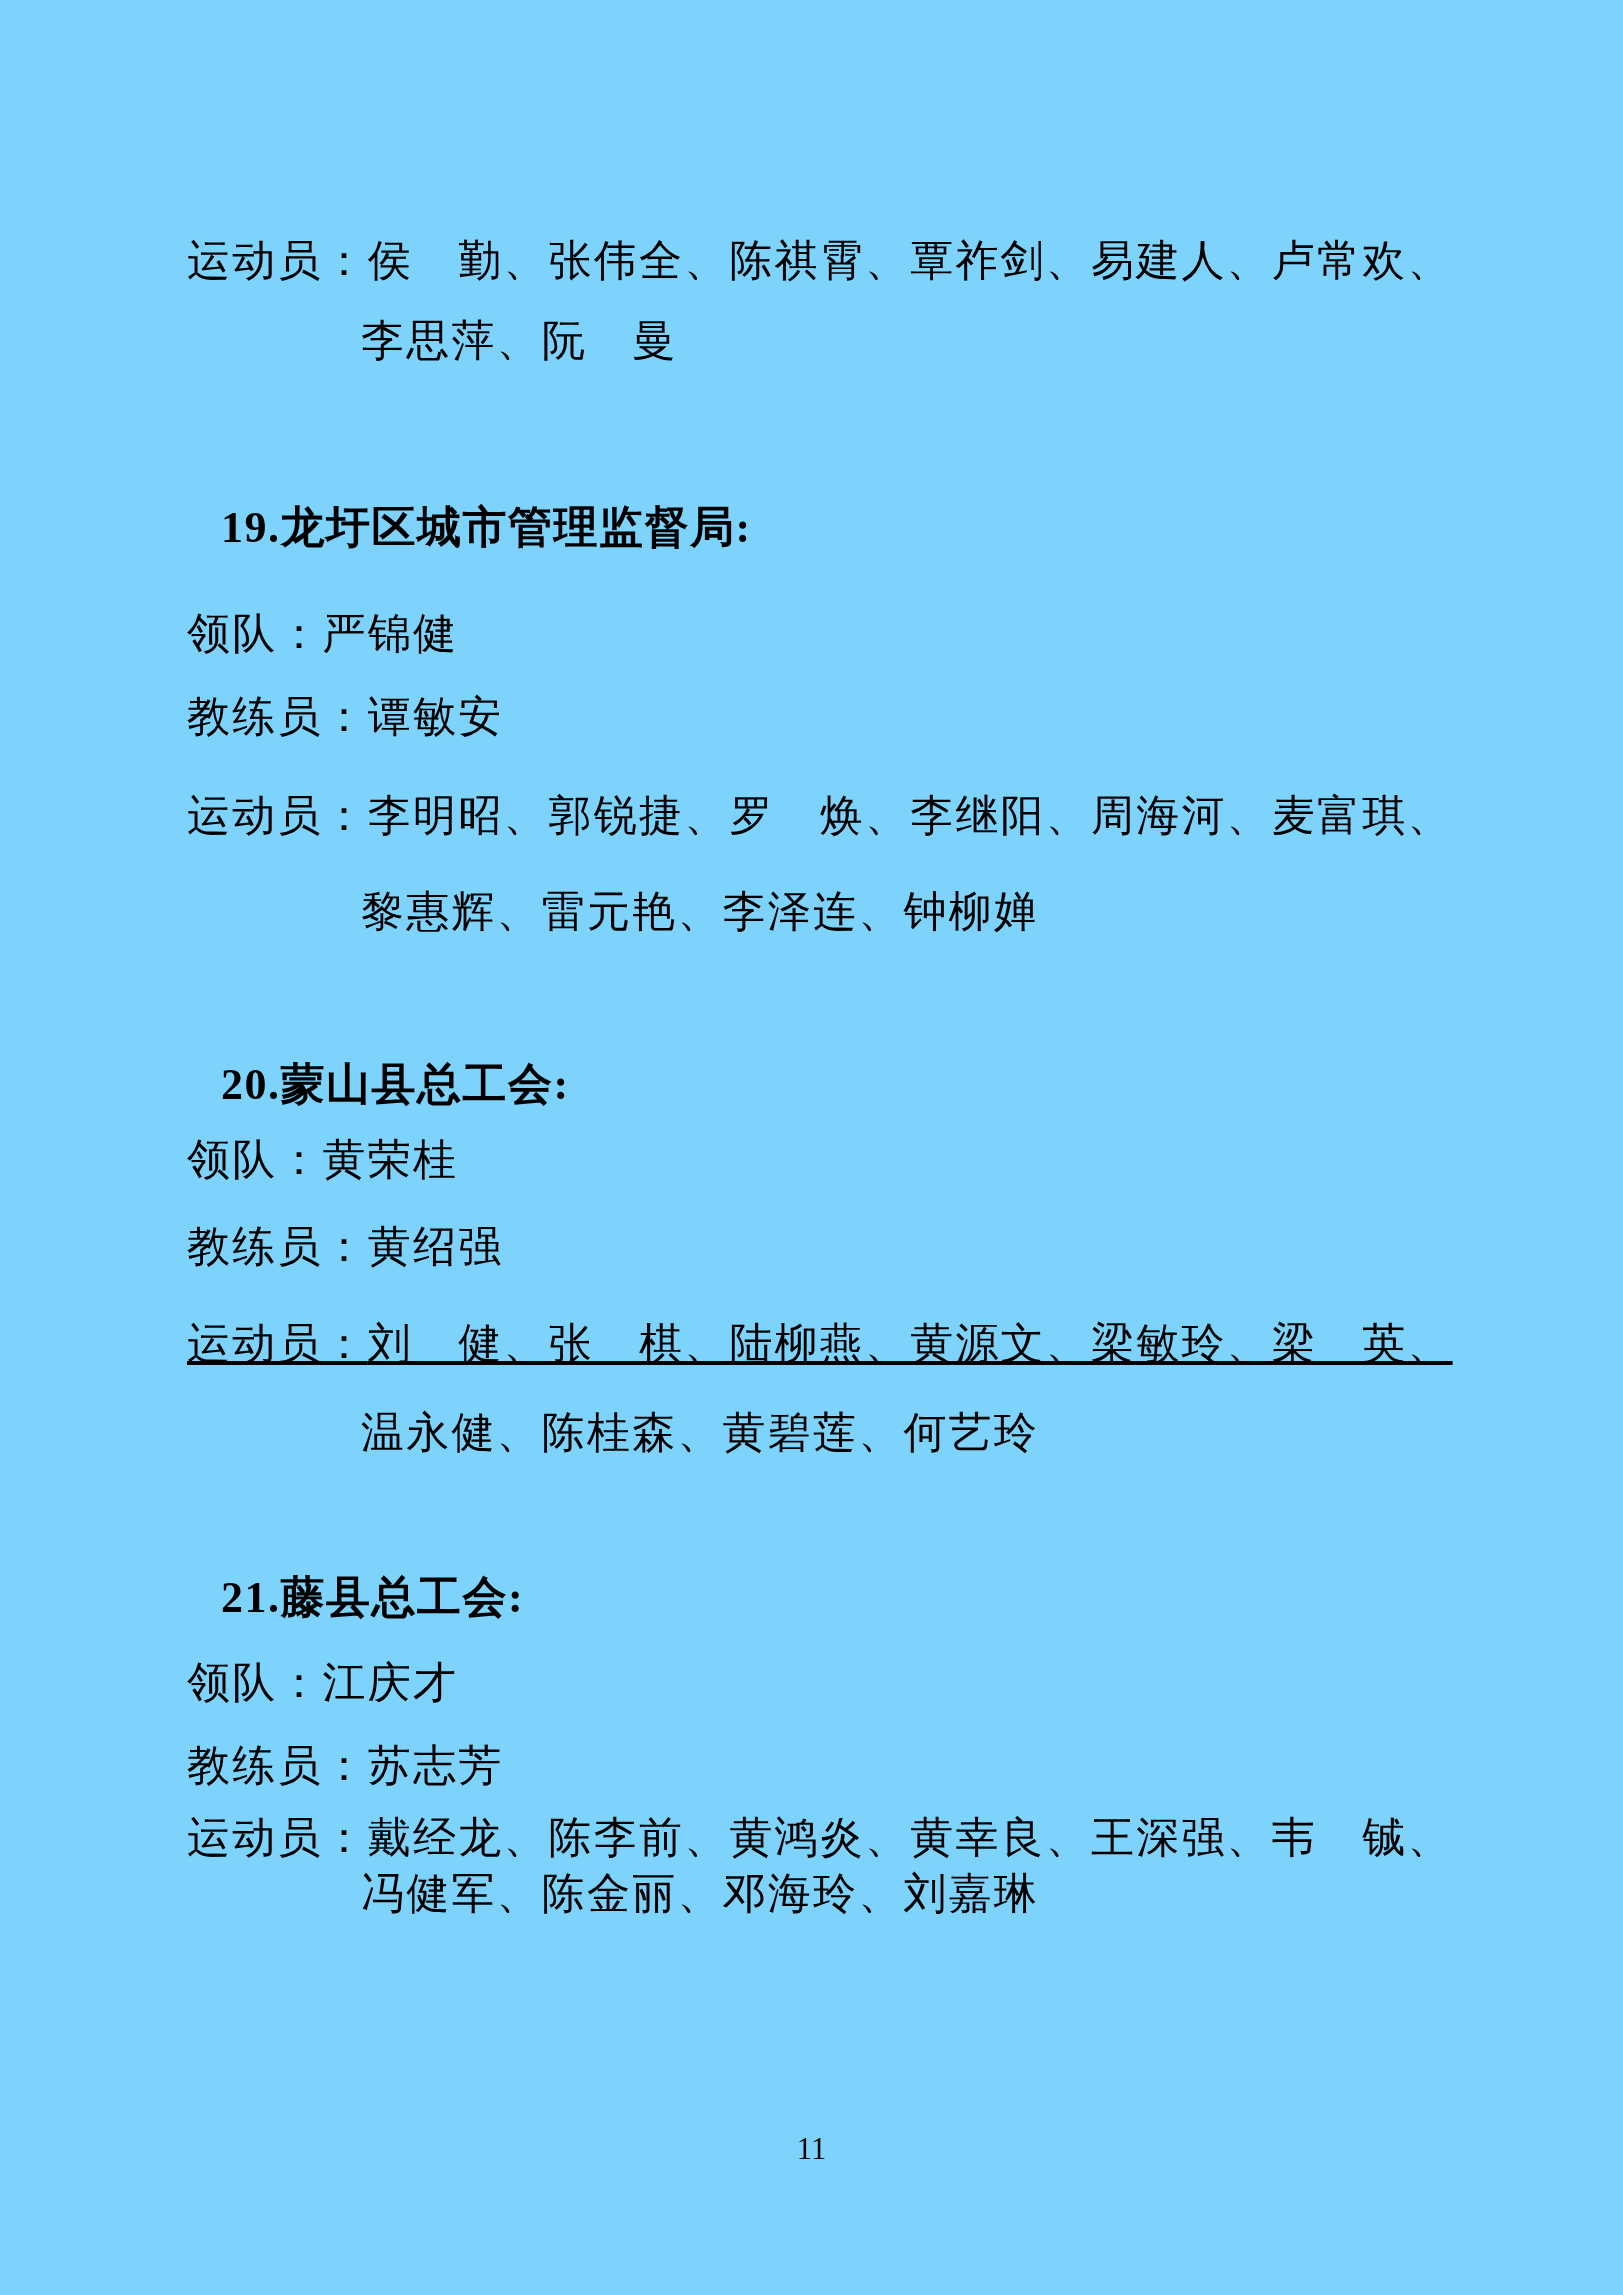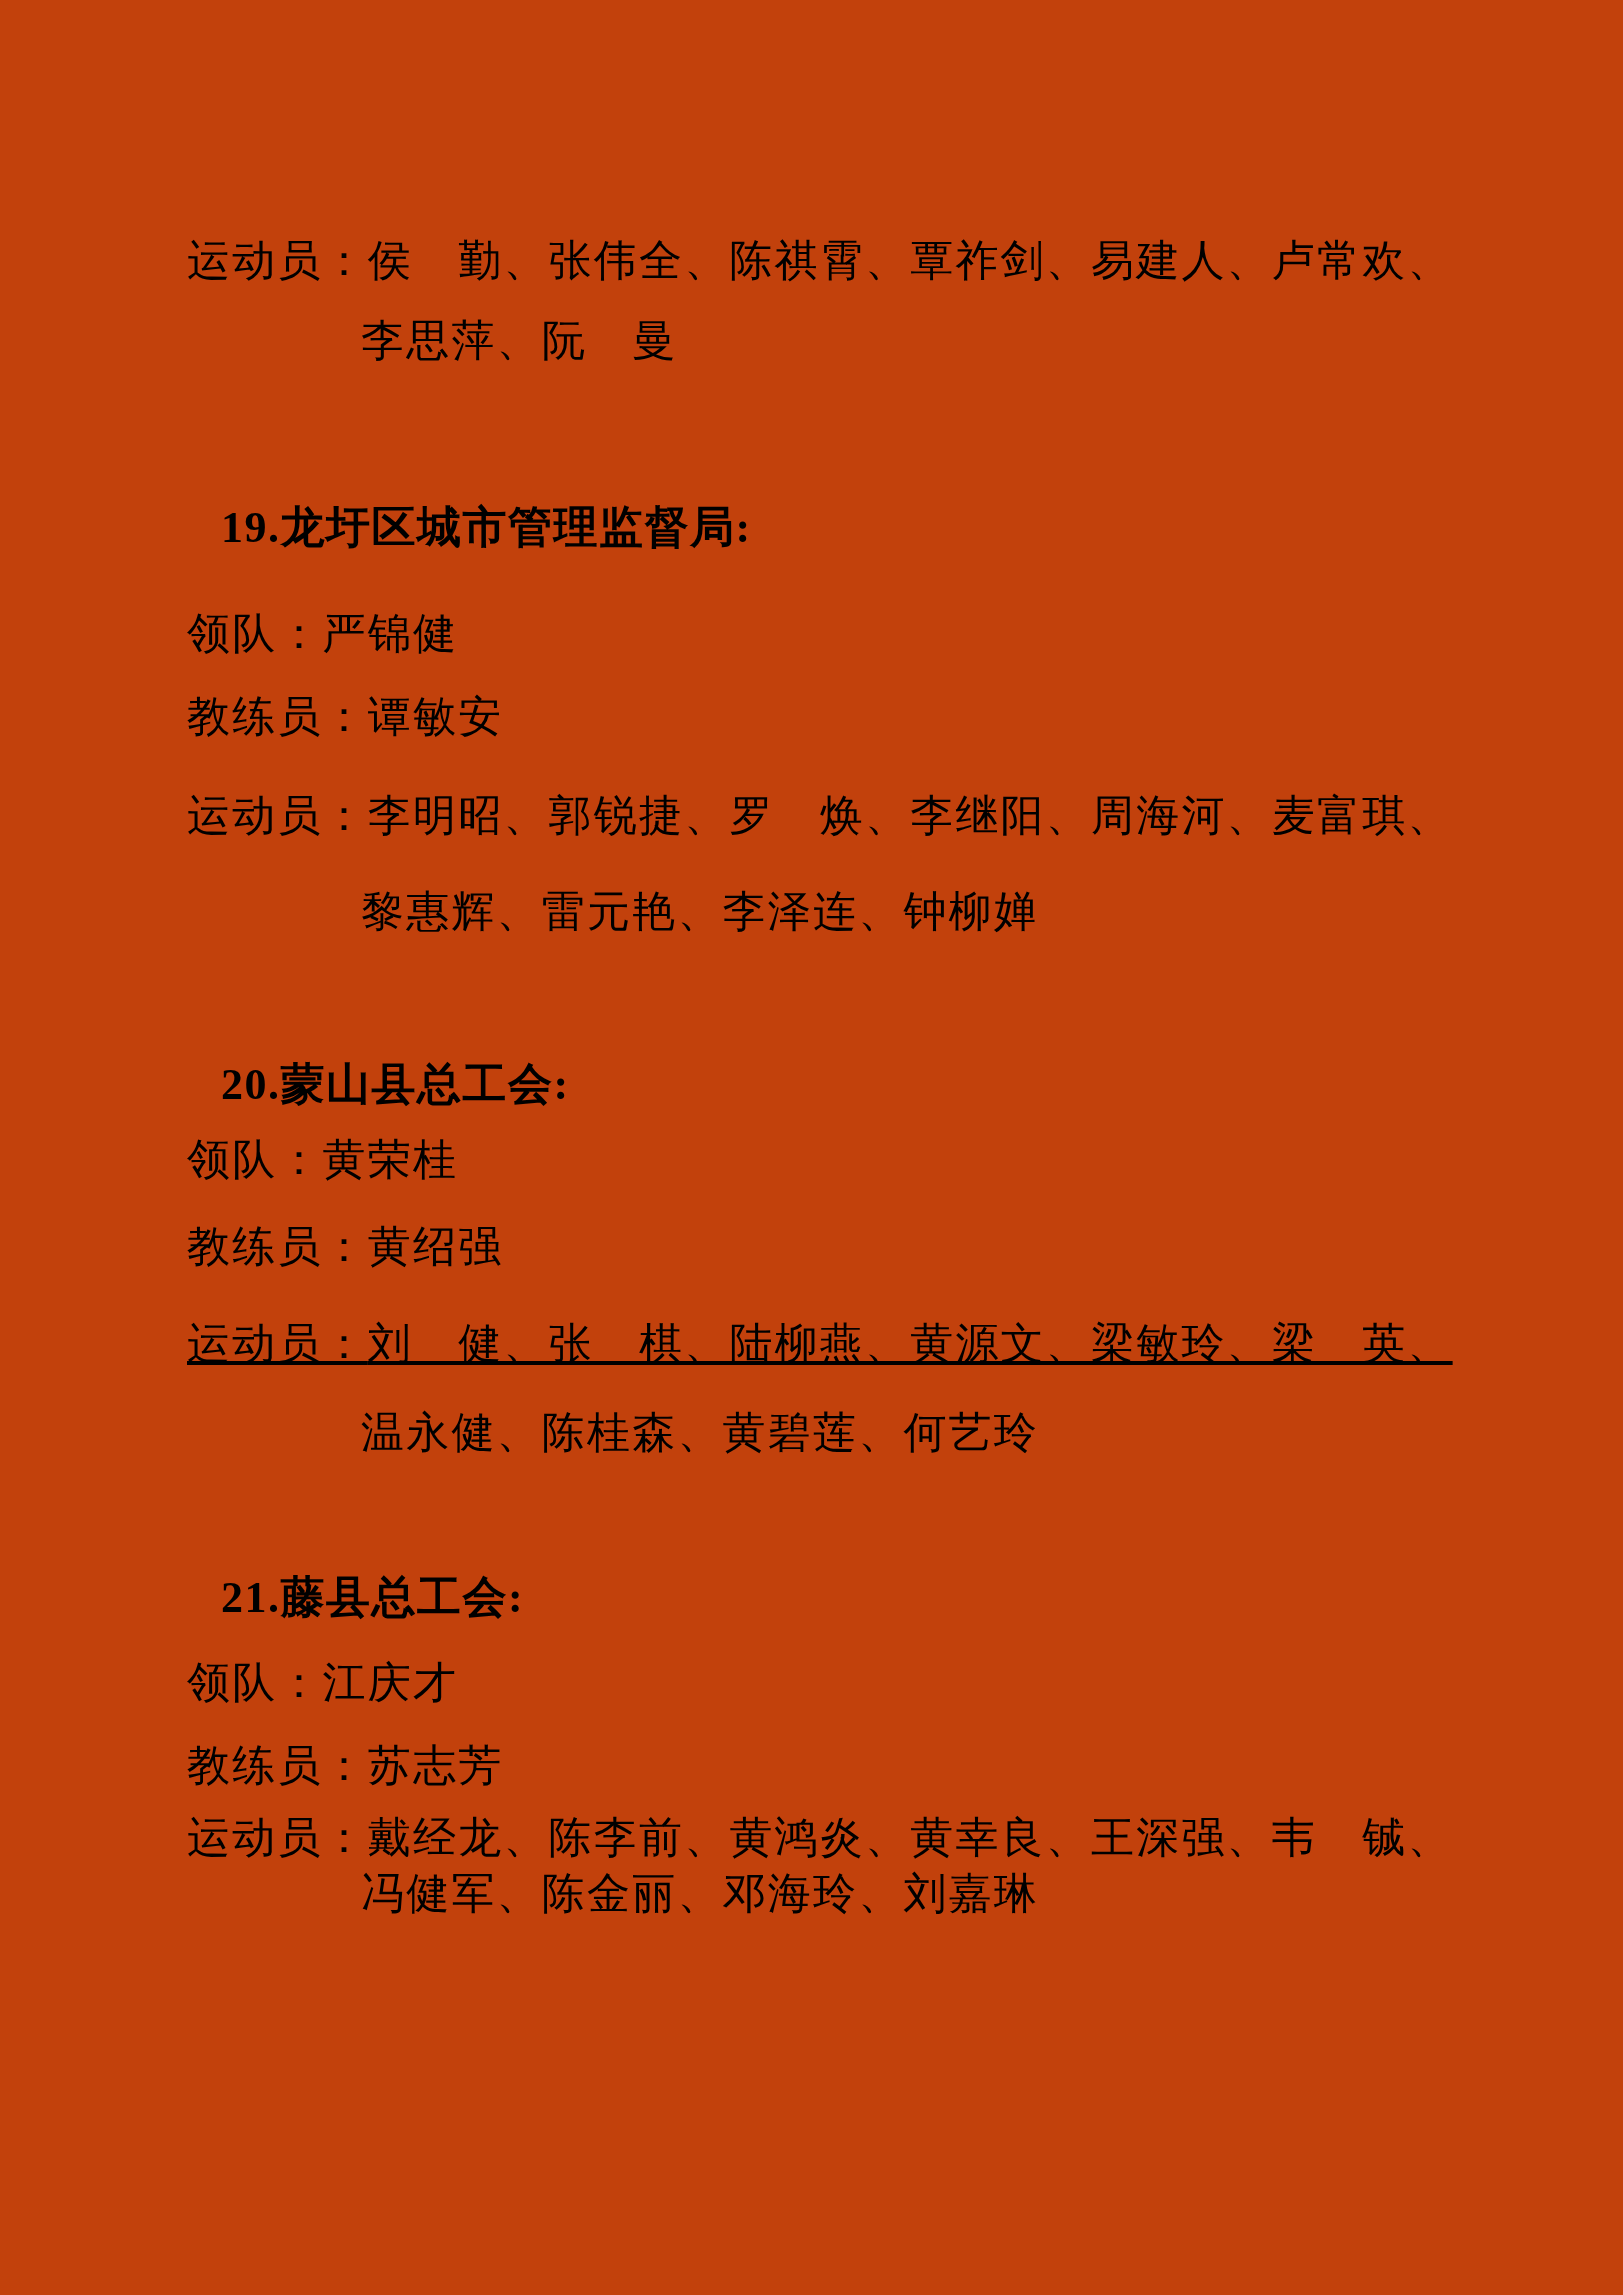--- a/index.html
+++ b/index.html
@@ -4,21 +4,21 @@
 <style>
   html, body {
     margin: 0;
     padding: 0;
     background: #ffffff;
   }
   .page {
     position: relative;
     width: 1623px;
     height: 2295px;
-    background: #c2410c;
+    background: #7dd3fc;
     color: #000000;
     font-family: "Liberation Serif", "DejaVu Serif", serif;
     overflow: hidden;
   }
   .line {
     position: absolute;
     left: 187px;
     font-size: 43px;
     line-height: 47px;
     letter-spacing: 2.2px;
@@ -87,15 +87,16 @@
   <div class="line y-20coach"><span>教练员：</span><span>黄绍强</span></div>
   <div class="line y-20ath1"><span>运动员：</span><span>刘　健、张　棋、陆柳燕、黄源文、梁敏玲、梁　英、</span></div>
   <div class="line indent y-20ath2"><span>温永健、陈桂森、黄碧莲、何艺玲</span></div>
 
   <div class="heading y-h21">21.藤县总工会:</div>
   <div class="line y-21lead"><span>领队：</span><span>江庆才</span></div>
   <div class="line y-21coach"><span>教练员：</span><span>苏志芳</span></div>
   <div class="line indent y-21ath2"><span>冯健军、陈金丽、邓海玲、刘嘉琳</span></div>
   <div class="line y-21ath1"><span>运动员：</span><span>戴经龙、陈李前、黄鸿炎、黄幸良、王深强、韦　铖、</span></div>
 
+  <div class="footer y-footer">11</div>
 
 </div>
 
 
 </body></html>

